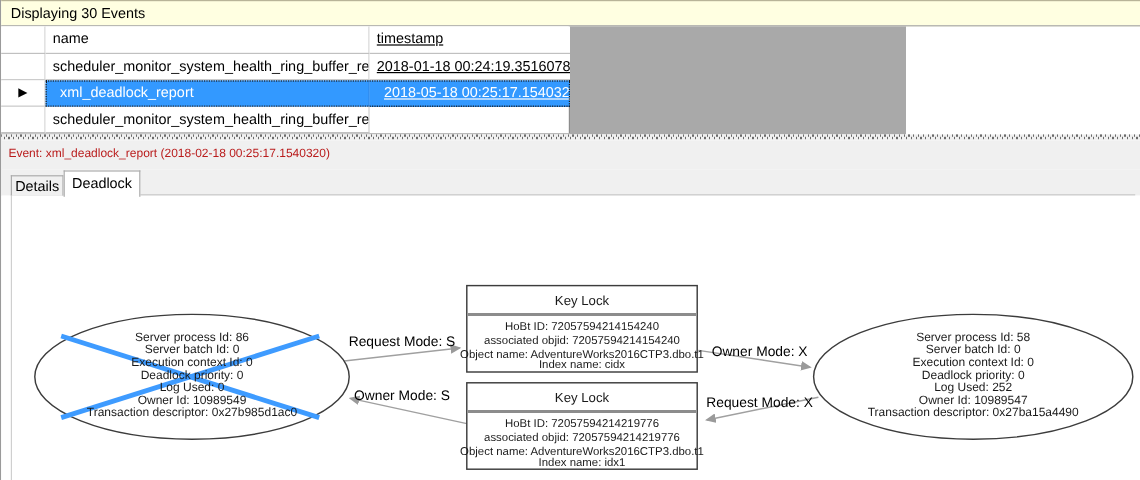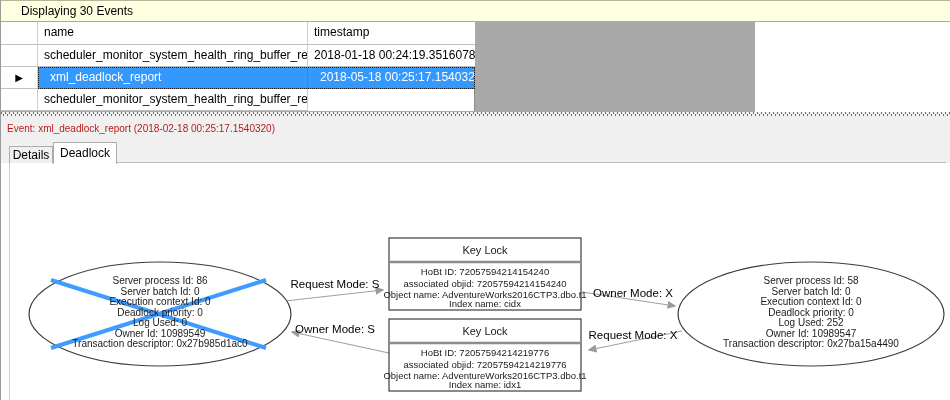--- a/index.html
+++ b/index.html
@@ -3,32 +3,32 @@
 <meta charset="utf-8">
 <style>
   * { margin:0; padding:0; box-sizing:border-box; }
   html,body { width:950px; height:400px; background:#fff; overflow:hidden;
               font-family:"Liberation Sans","DejaVu Sans",sans-serif; }
   #app { position:relative; width:950px; height:400px; background:#fff; border-left:1px solid #9a9a9a; }
 
   
   #info-bar { position:absolute; left:0; top:0; width:950px; height:22px;
               background:#FFFFE1; border-top:1px solid #b8b498; border-bottom:1px solid #a9a9a9;
-              font-size:12px; color:#000; line-height:20px; padding-left:20px; }
+              font-size:12px; color:#000; line-height:20px; padding-left:8px; }
 
   
   #grid-area { position:absolute; left:0; top:22px; width:754px; height:90px; background:#A9A9A9; }
   #grid { position:absolute; left:0; top:0; width:474px; height:89px; background:#fff; border-right:1px solid #8c8c8c; }
   .grid-row { display:flex; width:100%; height:22px; }
   .grid-row.header { height:23px; }
   .cell { font-size:12px; color:#000; line-height:21px; padding-left:6px; white-space:nowrap; overflow:hidden;
           border-right:1px solid #cfcfcf; border-bottom:1px solid #c0c0c0; background:#fff; }
   .cell.selector { width:37px; padding:0; text-align:center; flex:none; }
   .cell.name { width:270px; flex:none; }
-  .cell.ts { width:167px; flex:none; border-right:none; }
+  .cell.ts { width:167px; flex:none; border-right:none;text-decoration:underline; }
   .row-body { display:flex; flex:1; }
   .row-body.selected { outline:1px dotted #1a1a1a; outline-offset:-1px; }
   .row-body.selected .cell { background:#3399FF; color:#fff; border-right-color:#2f89e8; border-bottom-color:#2f89e8;padding-left:12px; }
   .selector-glyph { font-size:10px; color:#000; line-height:22px; display:block; }
 
   
   #splitter { position:absolute; left:0; top:112px; width:950px; height:5px; background:#F0F0F0;
     background-image:
       repeating-linear-gradient(90deg,#6a6a6a 0 1px,rgba(0,0,0,0) 1px 4px),
       repeating-linear-gradient(90deg,rgba(0,0,0,0) 0 2px,#6a6a6a 2px 3px,rgba(0,0,0,0) 3px 4px);

